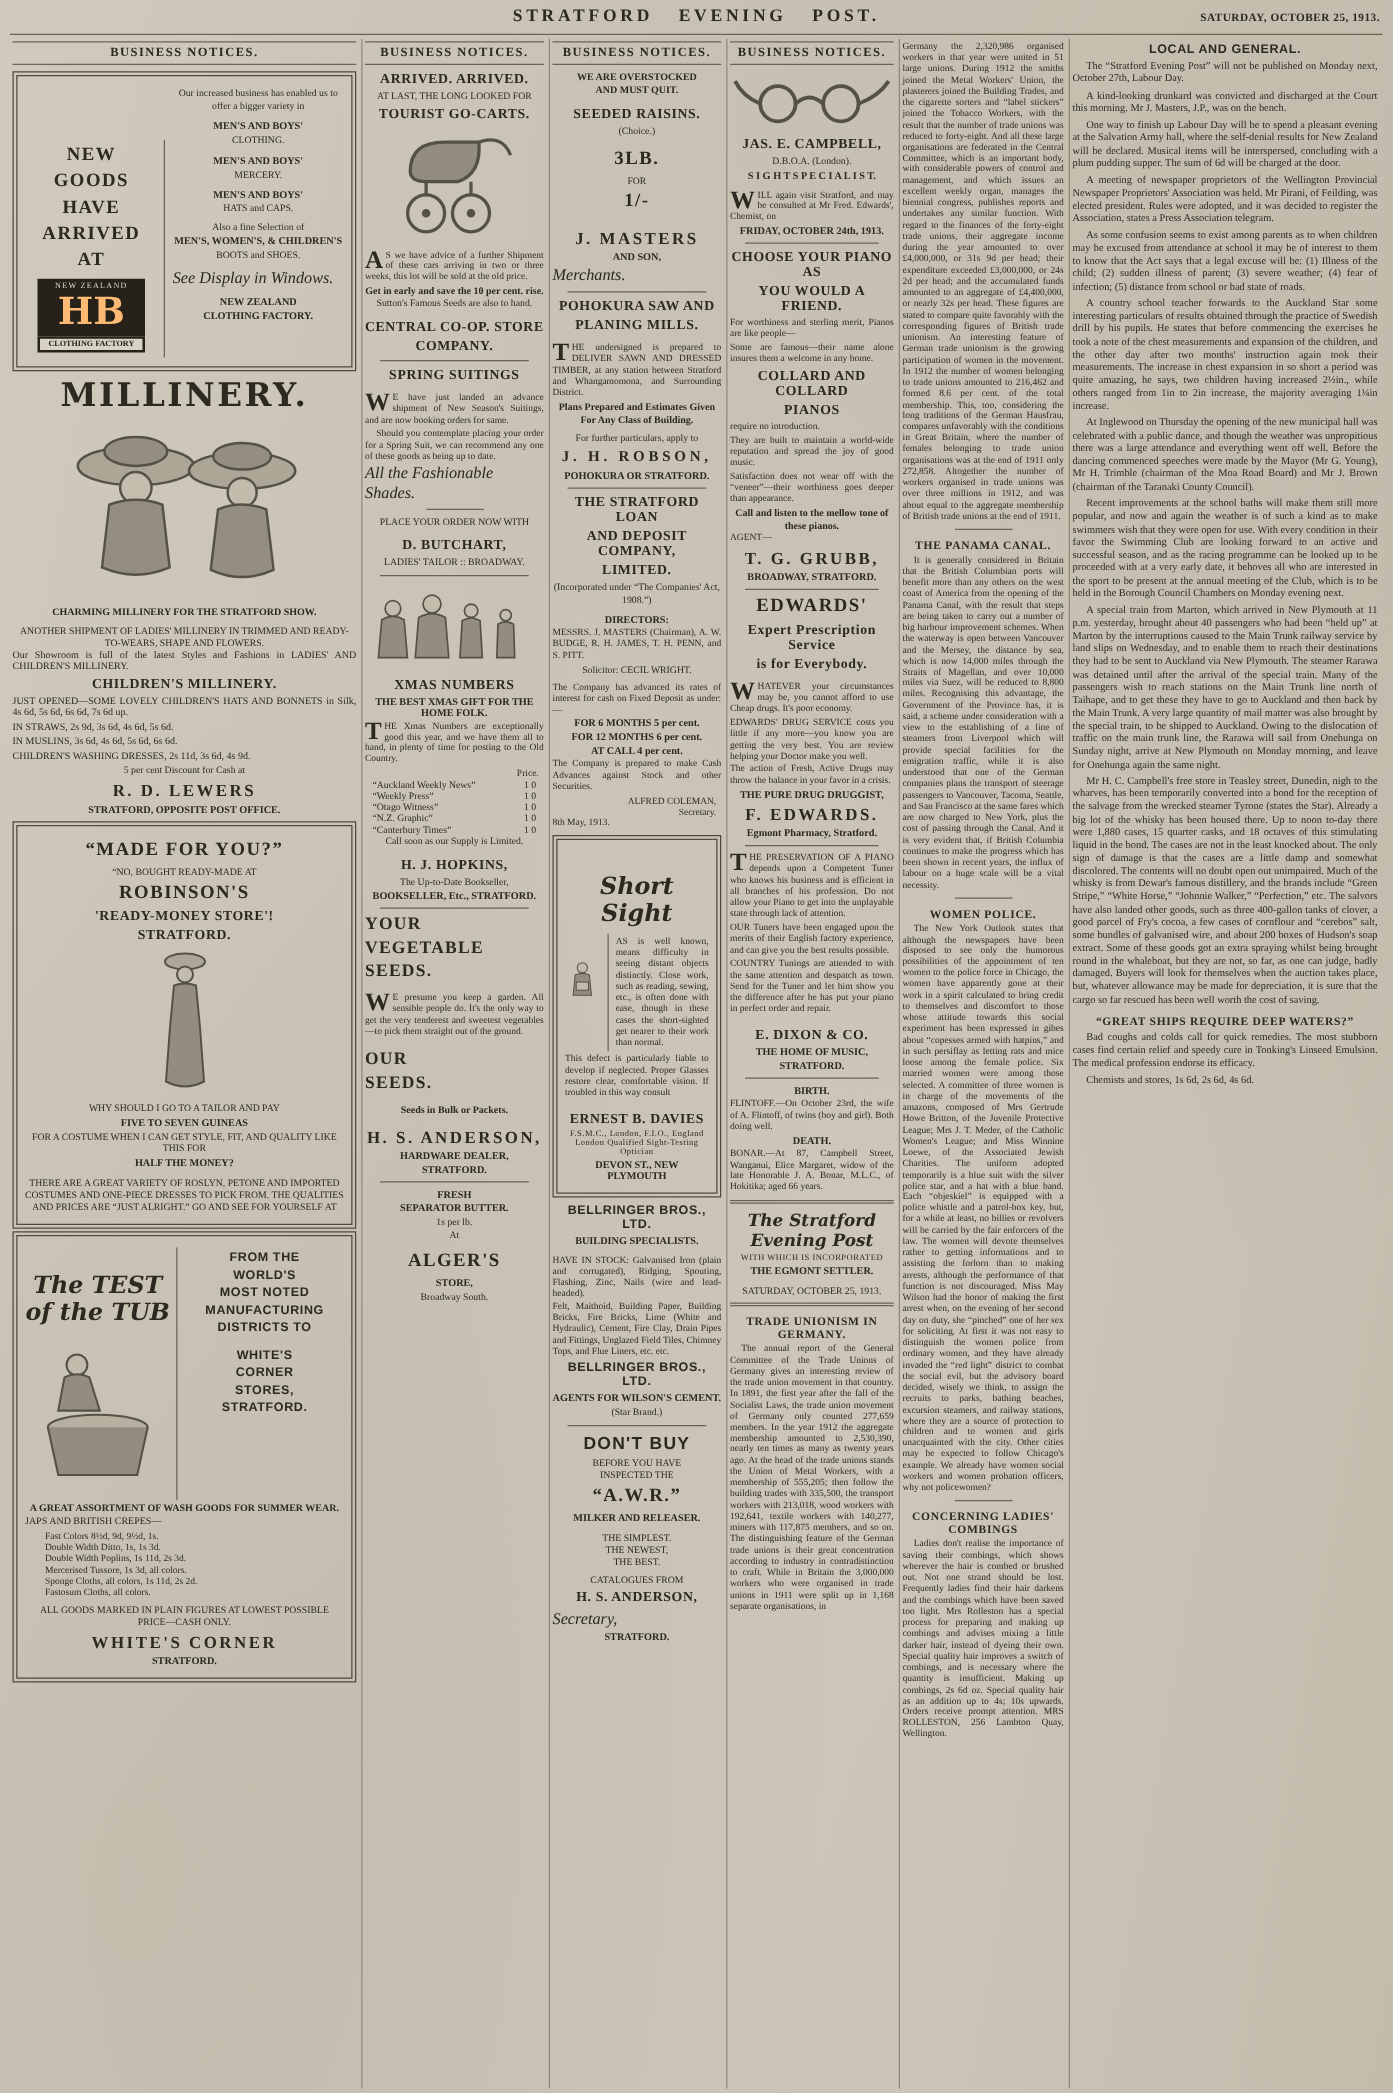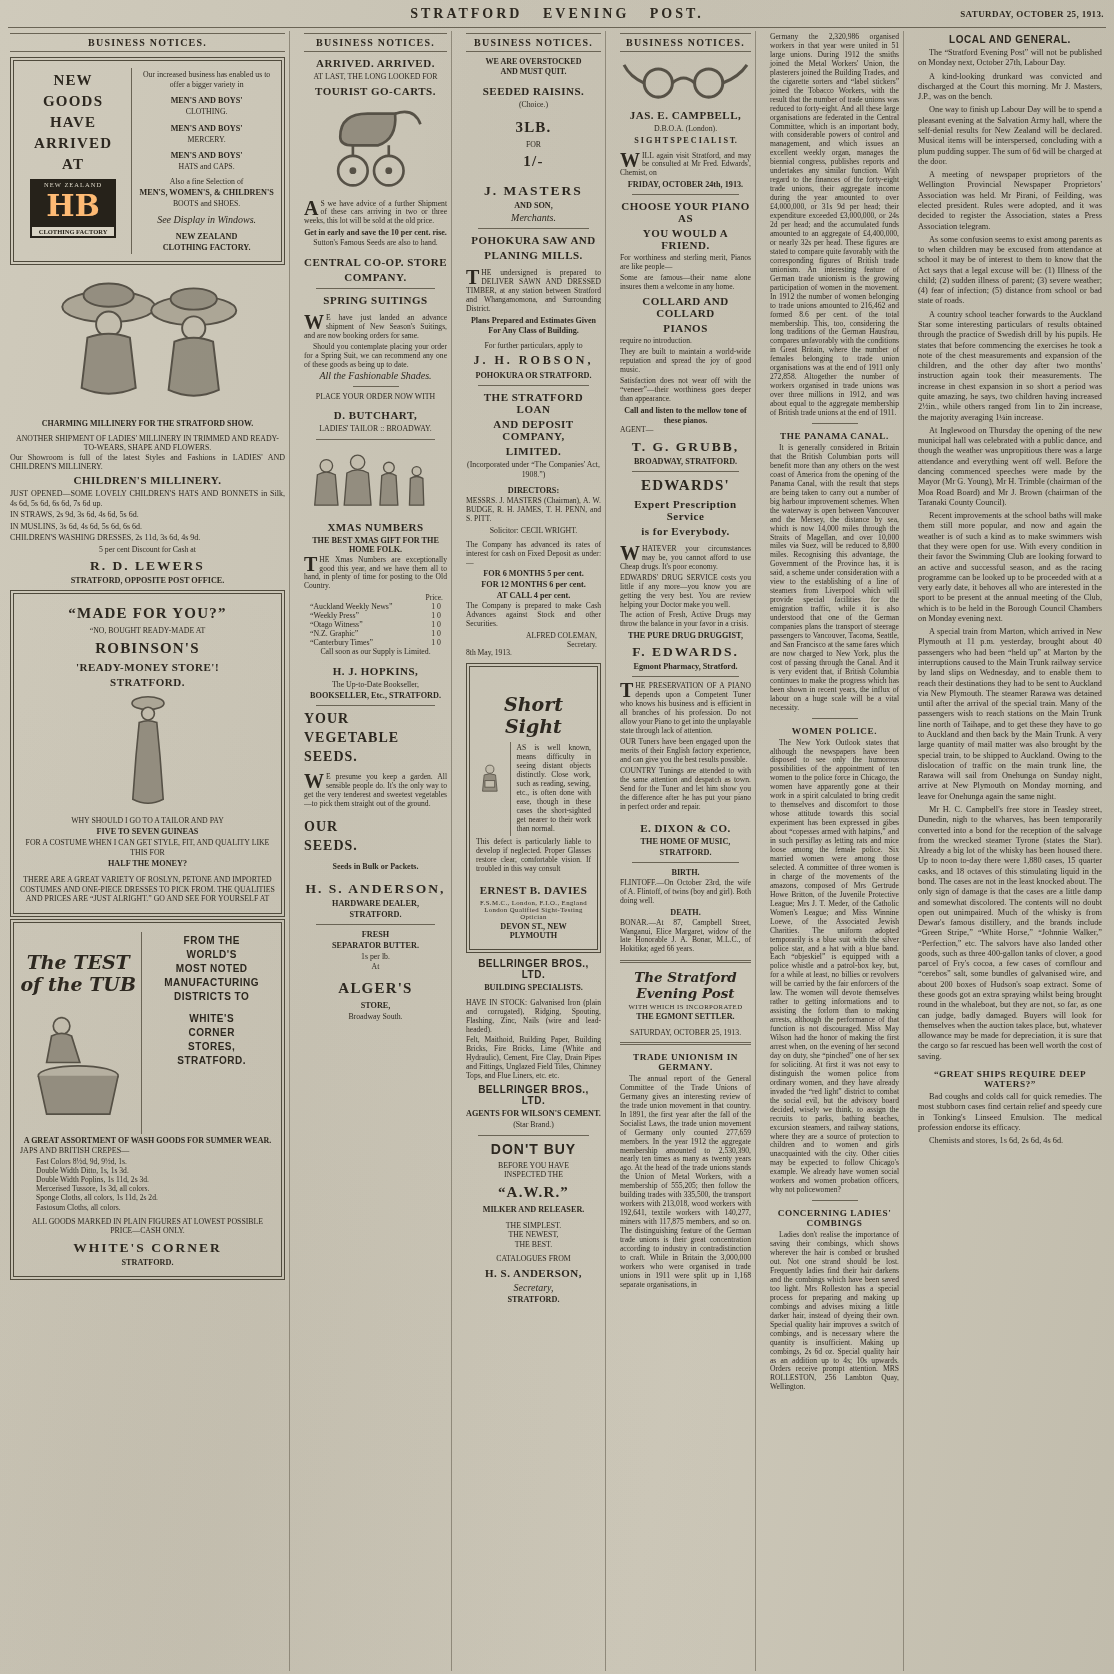--- a/index.html
+++ b/index.html
@@ -20,21 +20,21 @@
   .mast { position:relative; height:24px; border-bottom:1px solid #6a6455; margin-bottom:3px; }
   .ptitle {
     position:absolute; left:0; right:0; top:2px; text-align:center;
     font-weight:bold; font-size:14px; letter-spacing:3px; word-spacing:14px;
   }
   .pdate { position:absolute; right:2px; top:5px; font-weight:bold; font-size:9px; letter-spacing:0.4px; }
 
   #columns {
     display:grid;
     grid-template-columns:282px 150px 142px 138px 136px 1fr;
-    column-gap:12px;
+    column-gap:0;
     height:1640px; overflow:hidden;
   }
   .col { overflow:hidden; border-right:1px solid #8f897a; padding:0 4px 0 2px; }
   .col:last-child { border-right:none; }
 
   .blk { margin:2px 0; }
   .boxed { border:1px solid #4f4a3c; outline:1px solid #4f4a3c; outline-offset:2px; padding:7px 6px; margin:8px 3px; }
   .cols2 { display:flex; gap:6px; }
   .pane { flex:1; min-width:0; }
   .pane.left { border-right:1px solid #6a6455; padding-right:5px; }
@@ -54,21 +54,21 @@
   .s-h2l { font-weight:bold; font-size:14px; text-align:left; letter-spacing:1px; margin:3px 0; }
   .s-h3  { font-weight:bold; font-size:11px; text-align:center; letter-spacing:0.5px; margin:3px 0; }
   .s-h3s { font-family:"Liberation Sans",sans-serif; font-weight:bold; font-size:10px; text-align:center; letter-spacing:0.5px; margin:3px 0; }
   .s-h4  { font-weight:bold; font-size:8.2px; text-align:center; margin:2px 0; }
   .s-ah  { font-weight:bold; font-size:9.2px; text-align:center; letter-spacing:0.6px; margin:7px 0 3px; }
   .s-b   { font-size:7.6px; line-height:1.18; text-align:justify; text-indent:9px; }
   .s-bn  { font-size:7.6px; line-height:1.18; text-align:justify; margin-bottom:2px; }
   .s-bc  { font-size:7.8px; line-height:1.22; text-align:center; }
   .s-bcb { font-size:8px; font-weight:bold; line-height:1.25; text-align:center; }
   .s-bc7 { font-size:6.8px; text-align:center; letter-spacing:0.4px; }
-  .s-bi  { font-style:italic; text-align:center; font-size:10px;font-family:Liberation Serif, serif; }
+  .s-bi  { font-style:italic; font-size:13px;font-family:Liberation Serif, serif; }
   .s-ind { font-size:7.6px; line-height:1.2; padding-left:16px; }
   .s-dc  { font-size:7.6px; line-height:1.18; text-align:justify; margin-bottom:2px; }
   .s-dc::first-letter { font-size:20px; font-weight:bold; float:left; line-height:0.78; padding:1px 2px 0 0; }
   .s-sig { font-weight:bold; font-size:13.5px; letter-spacing:2px; text-align:center; margin:4px 0 2px; }
   .s-orn { font-weight:bold; font-size:12px; letter-spacing:3px; text-align:center; margin:3px 0; }
   .s-right { font-size:7.6px; text-align:right; padding-right:4px; }
   .s-script { font-family:"DejaVu Serif",serif; font-style:italic; font-weight:bold; font-size:19px; text-align:center; margin:19px 0 5px; }
   .s-mastline { font-family:"DejaVu Serif",serif; font-weight:bold; font-style:italic; font-size:13.5px; text-align:center; margin:2px 0; }
   .s-sp { height:5px; }
   .s-logo-top { background:#26221a; color:#ddd8c8; font-size:6.5px; text-align:center; width:86px; margin:6px auto 0; padding:2px 0 0; letter-spacing:1px; }
@@ -87,21 +87,21 @@
   <header class="mast">
     <div class="ptitle">STRATFORD EVENING POST.</div>
     <div class="pdate">SATURDAY, OCTOBER 25, 1913.</div>
   </header>
   <div id="columns">
       <div class="col c1">
         <div class="blk">
           <div class="ln s-sh">BUSINESS NOTICES.</div>
         </div>
         <div class="blk cols2 boxed">
-          <div class="pane left" style="flex: 0 0 44%;">
+          <div class="pane left" style="flex: 0 0 44%; margin-top: 44px;">
             <div class="blk">
               <div class="ln s-h2">NEW</div>
               <div class="ln s-h2">GOODS</div>
               <div class="ln s-h2">HAVE</div>
               <div class="ln s-h2">ARRIVED</div>
               <div class="ln s-h2">AT</div>
               <div class="ln s-logo-top">NEW ZEALAND</div>
               <div class="ln s-logo-hb">HB</div>
               <div class="ln s-logo-bot">CLOTHING FACTORY</div>
             </div>
@@ -122,20 +122,23 @@
               <div class="ln s-bc">Also a fine Selection of</div>
               <div class="ln s-h4">MEN'S, WOMEN'S, &amp; CHILDREN'S</div>
               <div class="ln s-bc">BOOTS and SHOES.</div>
               <div class="ln s-sp">&nbsp;</div>
               <div class="ln s-bi">See Display in Windows.</div>
               <div class="ln s-sp">&nbsp;</div>
               <div class="ln s-h4">NEW ZEALAND</div>
               <div class="ln s-h4">CLOTHING FACTORY.</div>
             </div>
           </div>
+        </div>
+        <div class="blk">
+          <div class="ln s-h1">MILLINERY.</div>
         </div>
         <div class="illus" style="height: 145px;">
           <svg viewBox="0 0 220 150" xmlns="http://www.w3.org/2000/svg">
             <g stroke="#4a453b" stroke-width="2" fill="#a9a393">
               <ellipse cx="70" cy="38" rx="48" ry="16"></ellipse>
               <ellipse cx="70" cy="26" rx="26" ry="12" fill="#8e887a"></ellipse>
               <circle cx="70" cy="56" r="13" fill="#c2bcac"></circle>
               <path d="M48 70 Q70 62 92 70 L98 122 Q70 134 42 122 Z" fill="#8e887a"></path>
               <ellipse cx="158" cy="42" rx="44" ry="15"></ellipse>
               <ellipse cx="158" cy="30" rx="24" ry="11" fill="#8e887a"></ellipse>

